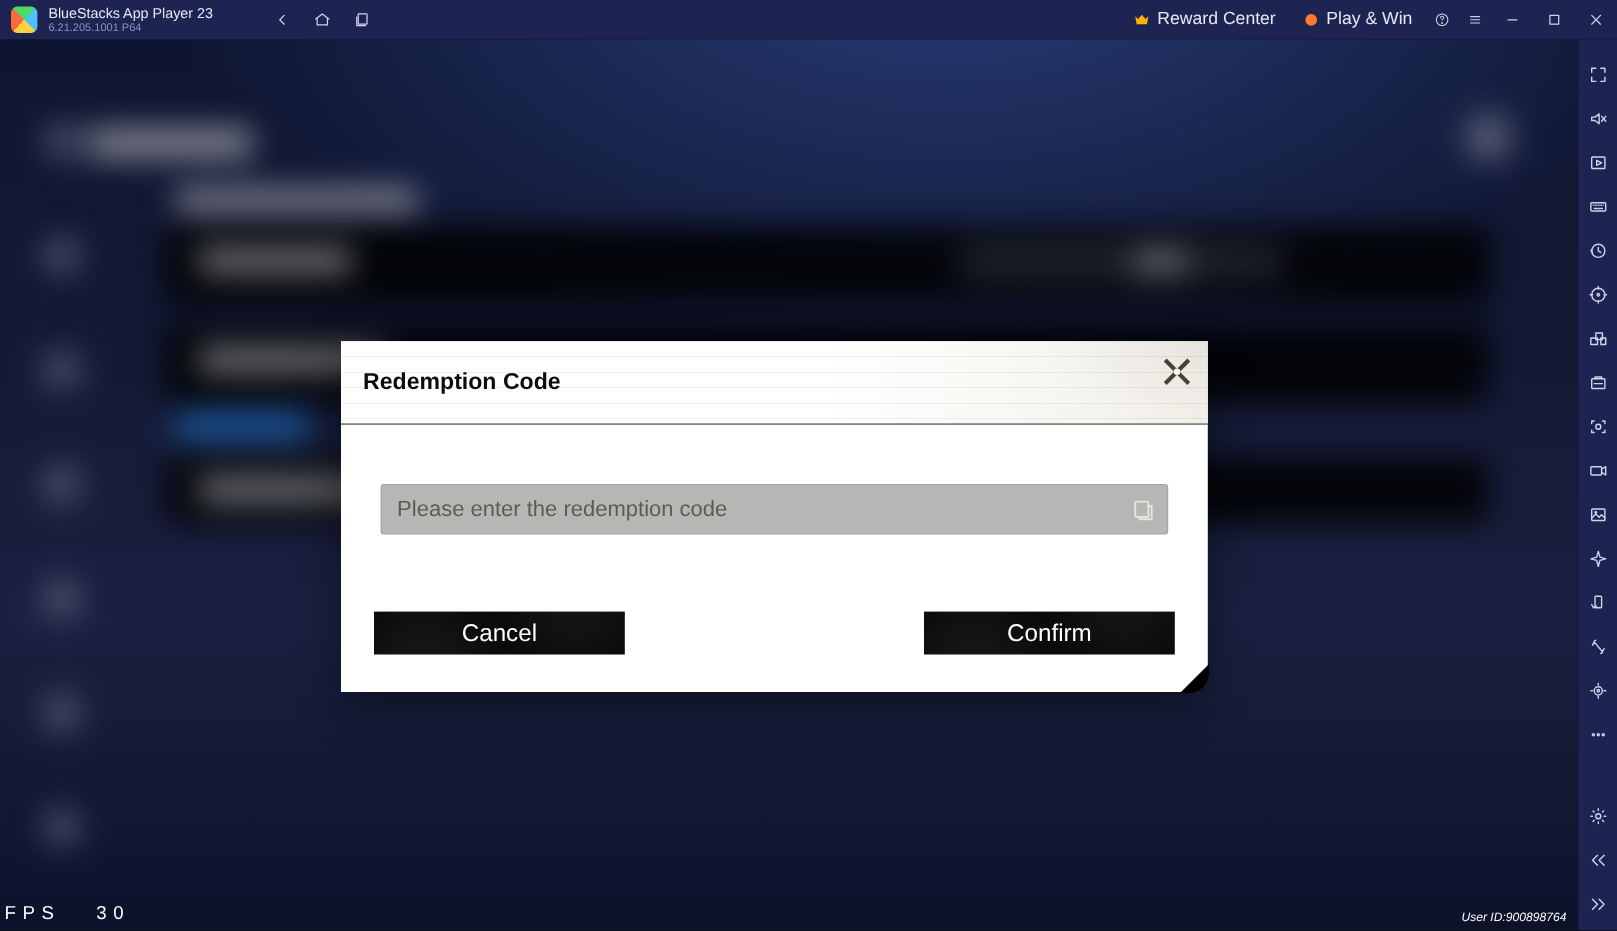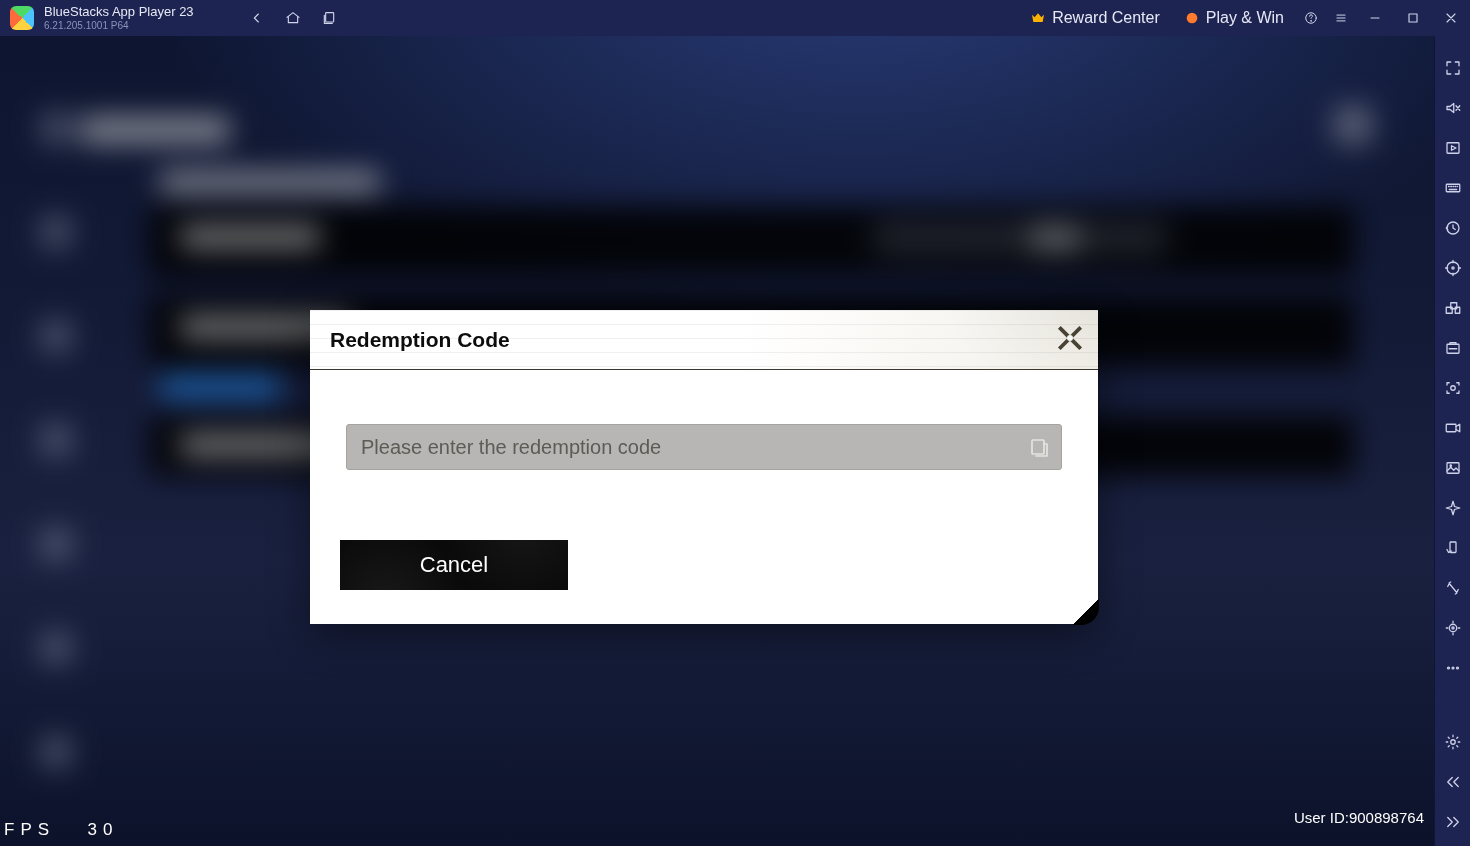--- a/index.html
+++ b/index.html
@@ -81,37 +81,37 @@
   background:rgba(200,210,235,.35); border-radius:8px;
 }
 
 
 .hud-fps {
   position:absolute; left:4px; bottom:6px;
   font-family: ui-monospace,Consolas,monospace; font-size:17px; letter-spacing:6px;
   color:#fff;
 }
 .hud-userid {
-  position:absolute; right:10px; bottom:20px; font-size:15px; color:#fefefe;
+  position:absolute; right:10px; bottom:6px; font-size:11px; color:#fefefe;font-style:italic;
 }
 
 
 .modal {
   position:absolute; left:310px; top:274px; width:788px;
   background:#fff; color:#0c0c0c;
   box-shadow: 0 10px 40px rgba(0,0,0,.45);
   border-bottom-right-radius: 18px;
 }
 .modal::after {
   content:""; position:absolute; right:-1px; bottom:-1px; width:26px; height:26px;
   background: linear-gradient(135deg, transparent 0 49%, #000 50% 100%);
   border-bottom-right-radius: 18px;
 }
 .modal-head {
-  position:relative; height:60px; display:flex; align-items:center;
+  position:relative; height:76px; display:flex; align-items:center;
   padding: 0 20px;
   background:
     repeating-linear-gradient(180deg, rgba(0,0,0,.06) 0 1px, transparent 1px 14px),
     linear-gradient(90deg,#fff 0 55%, #f3f0e9 100%);
   border-bottom:1px solid #3a382f;
 }
 .modal-head::after{
   content:""; position:absolute; right:0; top:0; bottom:0; width:230px;
   background: radial-gradient(220px 120px at 100% 0%, rgba(0,0,0,.05), transparent 70%);
 }
@@ -133,21 +133,21 @@
 }
 .code-input input::placeholder { color:#5d5b56; }
 .code-input .paste-icon {
   width:24px; height:24px; color:#e6e4de;
 }
 .modal-actions {
   display:flex; justify-content:space-between;
   padding: 58px 30px 34px;
 }
 .m-btn {
-  width:228px; height:50px; border:0; cursor:pointer;
+  width:228px; height:39px; border:0; cursor:pointer;
   background:#0a0a0a; color:#fff; font-size:22px;
   background-image: radial-gradient(circle at 20% 120%, rgba(255,255,255,.06), transparent 40%),
                     radial-gradient(circle at 80% -20%, rgba(255,255,255,.05), transparent 40%);
 }
 
 
 .right-rail {
   width:36px; background:#1e2452;
   display:flex; flex-direction:column; align-items:center;
   padding-top:6px;
@@ -291,20 +291,21 @@
           <span class="paste-icon stroke">
             <svg viewBox="0 0 24 24">
                 <rect x="5" y="5" width="12" height="14" rx="1"></rect>
                 <path d="M17 9h3v12H9"></path>
               </svg>
           </span>
         </div>
       </div>
       <div class="modal-actions">
         <button class="m-btn">Cancel</button>
+        <button class="m-btn">Confirm</button>
       </div>
     </div>
 
     <div class="hud-fps">
       <span>FPS</span>&nbsp;
       <span>30</span>
     </div>
     <div class="hud-userid">
       <span>User ID:</span><span>900898764</span>
     </div>

